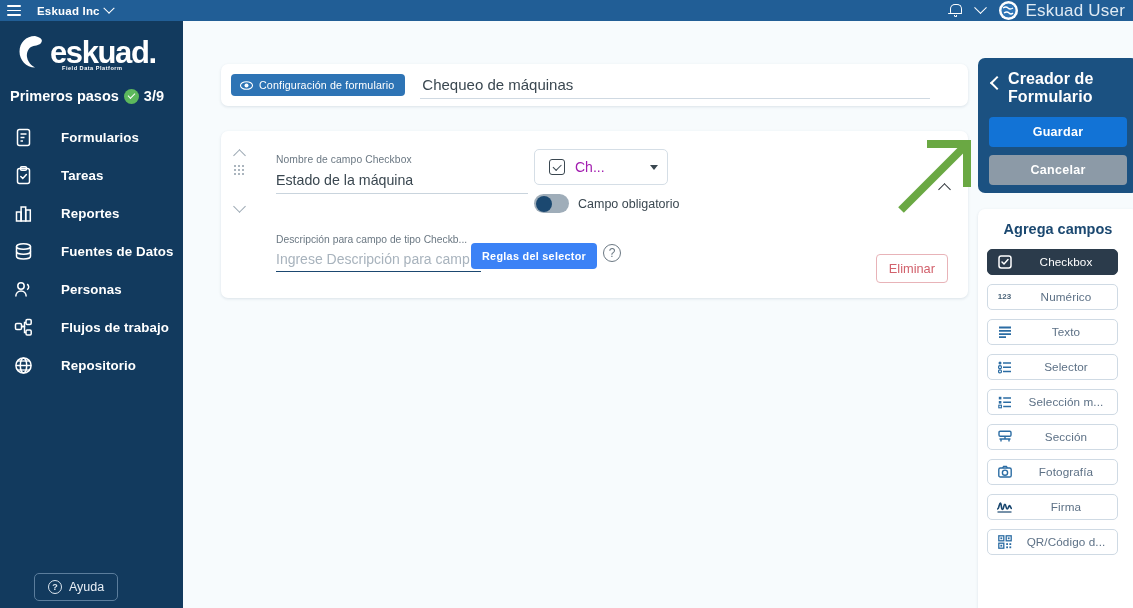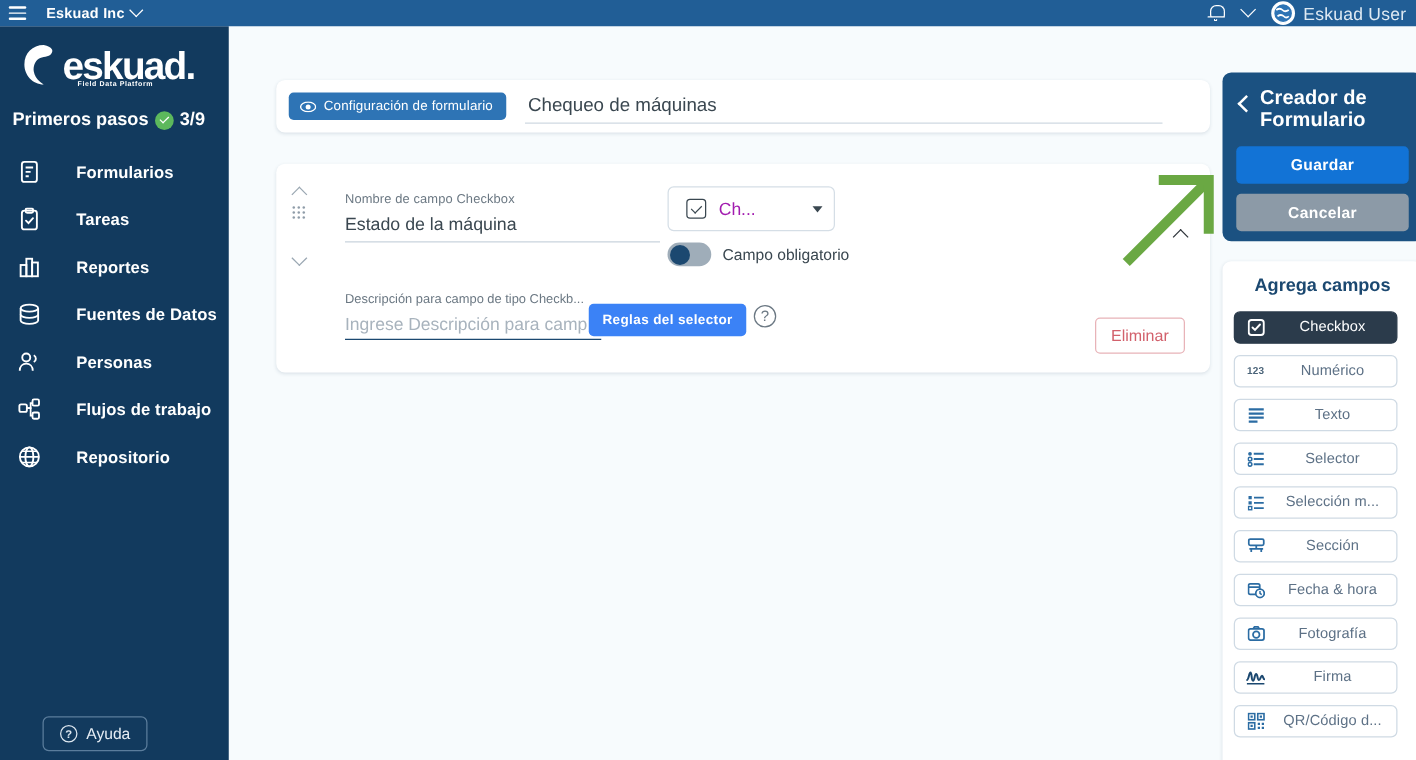--- a/index.html
+++ b/index.html
@@ -41,21 +41,21 @@
     content:''; position:absolute; left:0px; top:9.5px; width:14px; height:1.6px; background:#fff; border-radius:1px;
   }
   .bell-clapper { position:absolute; left:5.2px; top:11.5px; width:3.6px; height:2.4px; border:1.5px solid #fff; border-top:none; border-radius:0 0 3px 3px; }
   .user-chip { display:flex; align-items:center; gap:7px; cursor:pointer; }
   .globe {
     width: 19px; height: 19px; border-radius: 50%;
     background: #ffffff;
     display:flex; align-items:center; justify-content:center;
   }
   .globe svg { display:block; }
-  .user-name { font-size: 14px; color: #dfeaf3; letter-spacing:.2px; }
+  .user-name { font-size: 17px; color: #dfeaf3; letter-spacing:.2px; }
 
   
   .sidebar {
     position: absolute; top: 21px; left: 0;
     width: 183px; height: 587px;
     background: #123a5e;
     z-index: 30;
   }
   .logo-wrap { padding: 14px 0 0 18px; }
   .logo-row { display:flex; align-items:center; }
@@ -583,31 +583,20 @@
             <rect x="1" y="1.2" width="12" height="5" rx="1.2" fill="none" stroke="#2b6ca3" stroke-width="1.4"></rect>
             <line x1="7" y1="6.2" x2="7" y2="9" stroke="#2b6ca3" stroke-width="1.4"></line>
             <line x1="1.5" y1="9" x2="12.5" y2="9" stroke="#2b6ca3" stroke-width="1.4"></line>
             <line x1="3" y1="9" x2="3" y2="11.5" stroke="#2b6ca3" stroke-width="1.4"></line>
             <line x1="11" y1="9" x2="11" y2="11.5" stroke="#2b6ca3" stroke-width="1.4"></line>
           </svg>
       </span>
       <span class="ft-label">Sección</span>
     </div>
 
-    <div class="fieldtype-btn">
-      <span class="ft-icon">
-        <svg width="14" height="14" viewBox="0 0 14 14">
-            <rect x="0.8" y="2" width="9" height="8.5" rx="1.3" fill="none" stroke="#2b6ca3" stroke-width="1.4"></rect>
-            <line x1="0.8" y1="4.6" x2="9.8" y2="4.6" stroke="#2b6ca3" stroke-width="1.4"></line>
-            <circle cx="10" cy="9.6" r="3.4" fill="#fff" stroke="#2b6ca3" stroke-width="1.4"></circle>
-            <path d="M10 7.7 v2 l1.4 1" stroke="#2b6ca3" stroke-width="1.2" fill="none"></path>
-          </svg>
-      </span>
-      <span class="ft-label">Fecha &amp; hora</span>
-    </div>
 
     <div class="fieldtype-btn">
       <span class="ft-icon">
         <svg width="14" height="14" viewBox="0 0 14 14">
             <rect x="0.8" y="3" width="12.4" height="9" rx="1.6" fill="none" stroke="#2b6ca3" stroke-width="1.4"></rect>
             <path d="M4.6 3 L5.6 1.4 h2.8 L9.4 3" fill="none" stroke="#2b6ca3" stroke-width="1.4"></path>
             <circle cx="7" cy="7.7" r="2.6" fill="none" stroke="#2b6ca3" stroke-width="1.4"></circle>
           </svg>
       </span>
       <span class="ft-label">Fotografía</span>

